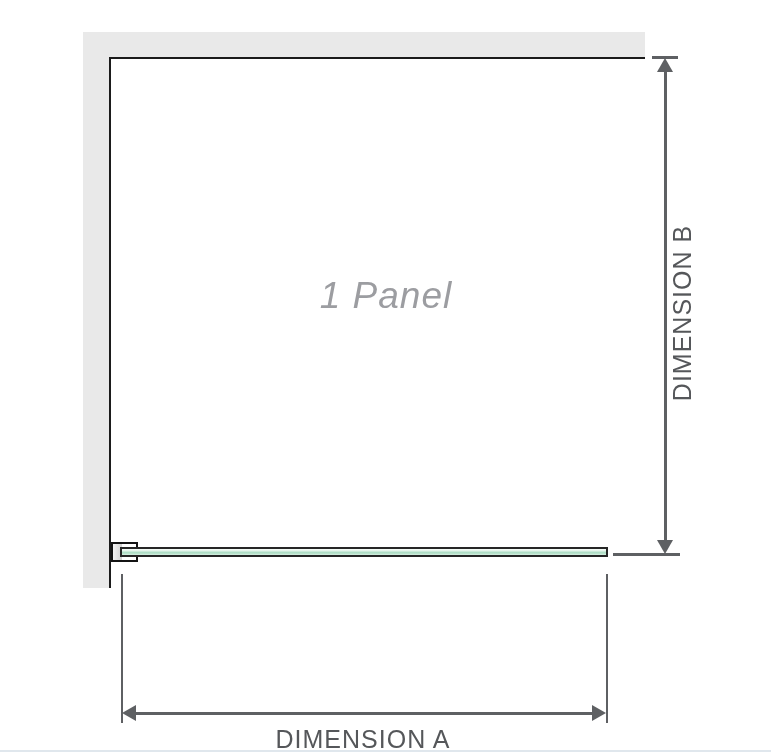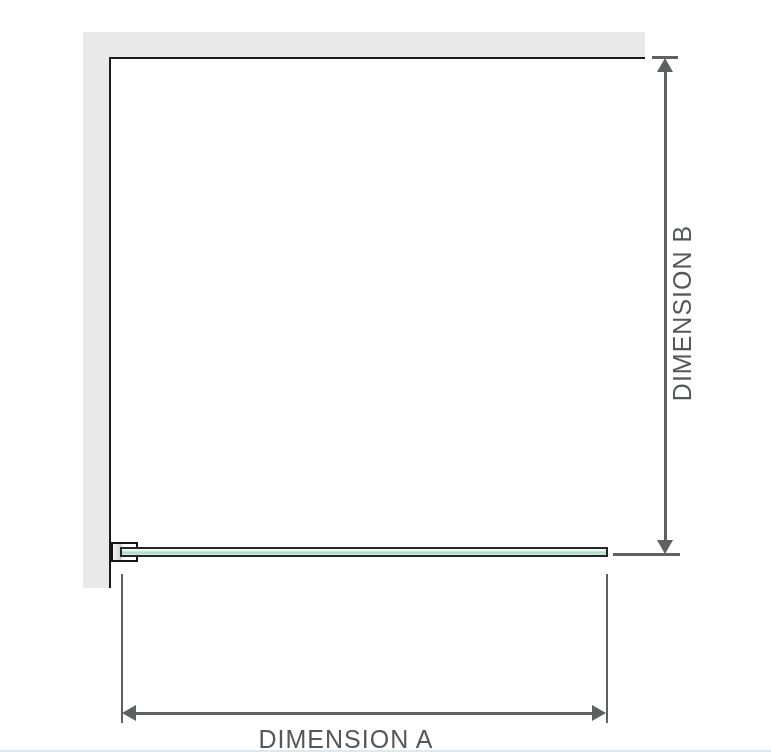--- a/index.html
+++ b/index.html
@@ -46,21 +46,21 @@
   .tri.left  { border-top: 8px solid transparent; border-bottom: 8px solid transparent; border-right: 14px solid var(--dimension_line, #5e6063); }
   .tri.right { border-top: 8px solid transparent; border-bottom: 8px solid transparent; border-left: 14px solid var(--dimension_line, #5e6063); }
 
   .dim-text {
     color: var(--dimension_text, #55575a);
     font-size: 25px;
     letter-spacing: 1px;
     line-height: 1;
     white-space: nowrap;
   }
-  #dim-a-label { left: 346px; top: 727px; transform: translateX(-50%); }
+  #dim-a-label { left: 363px; top: 727px; transform: translateX(-50%); }
   #dim-b-label { left: 682px; top: 313px; transform: translate(-50%, -50%) rotate(-90deg); }
 
   
   #panel-label {
     left: 386px; top: 296px;
     transform: translate(-50%, -50%);
     color: var(--panel_label_color, #9c9da1);
     font-size: 37px;
     font-style: italic;
     letter-spacing: 1px;
@@ -78,20 +78,21 @@
   <div class="abs wall" style="left:83px; top:32px; width:562px; height:25px;"></div>
   <div class="abs wall" style="left:83px; top:32px; width:26px; height:556px;"></div>
   <div class="abs wall-edge" style="left:109px; top:57px; width:536px; height:2px;"></div>
   <div class="abs wall-edge" style="left:109px; top:57px; width:2px; height:531px;"></div>
 
   <div class="abs bracket" style="left:111px; top:542px; width:27px; height:20px;"></div>
   <div class="abs bracket-shim" style="left:113px; top:544px; width:9px; height:16px;"></div>
 
   <div class="abs glass" style="left:120px; top:547px; width:488px; height:10px;"></div>
 
+  <div class="abs" id="panel-label">1 Panel</div>
 
   <div class="abs dim-line" style="left:652px; top:56px; width:26px; height:3px;"></div>
   <div class="abs dim-line" style="left:664px; top:66px; width:3px; height:478px;"></div>
   <div class="abs tri up" style="left:657px; top:58px;"></div>
   <div class="abs tri down" style="left:657px; top:540px;"></div>
   <div class="abs dim-line" style="left:613px; top:553px; width:67px; height:3px;"></div>
   <div class="abs dim-text" id="dim-b-label">DIMENSION B</div>
 
   <div class="abs dim-line" style="left:121px; top:574px; width:2px; height:149px;"></div>
   <div class="abs dim-line" style="left:606px; top:574px; width:2px; height:149px;"></div>

